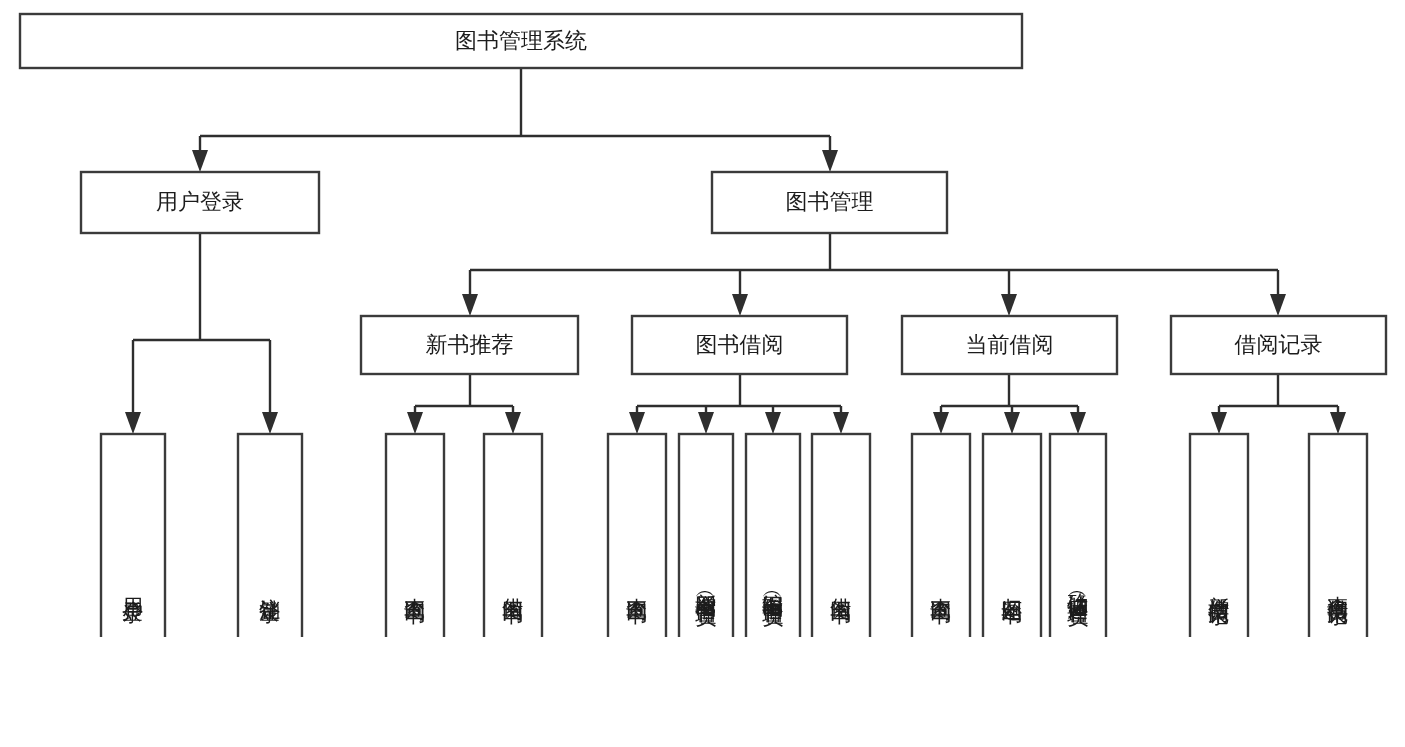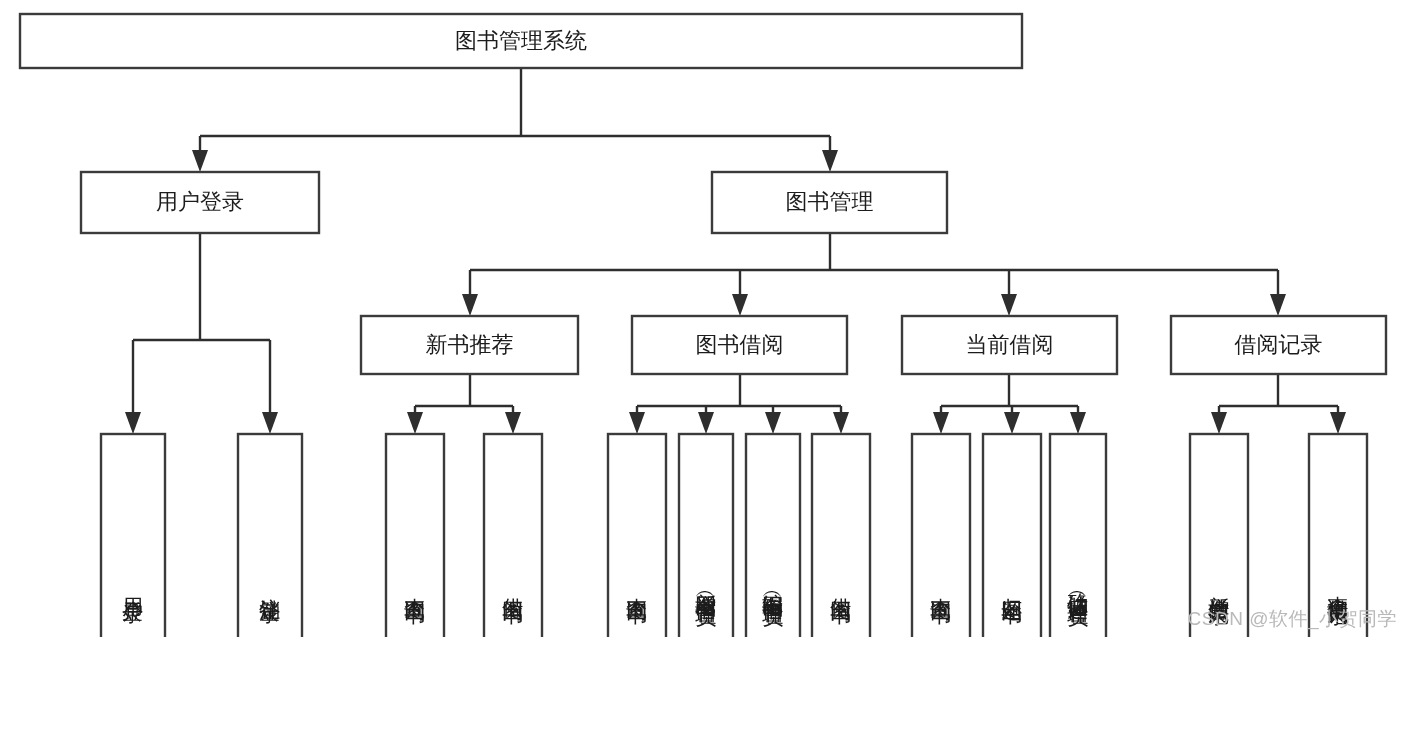--- a/index.html
+++ b/index.html
@@ -177,15 +177,14 @@
       <div class="node-label-vertical" style="left: 679px; top: 434px; width: 54px; height: 301px;">新增图书（管理员）</div>
       <div class="node-label-vertical" style="left: 746px; top: 434px; width: 54px; height: 301px;">编辑图书（管理员）</div>
       <div class="node-label-vertical" style="left: 812px; top: 434px; width: 58px; height: 301px;">借阅图书</div>
       <div class="node-label-vertical" style="left: 912px; top: 434px; width: 58px; height: 301px;">查询图书</div>
       <div class="node-label-vertical" style="left: 983px; top: 434px; width: 58px; height: 301px;">归还图书</div>
       <div class="node-label-vertical" style="left: 1050px; top: 434px; width: 56px; height: 301px;">确认归还（管理员）</div>
       <div class="node-label-vertical" style="left: 1190px; top: 434px; width: 58px; height: 301px;">新增借阅记录</div>
       <div class="node-label-vertical" style="left: 1309px; top: 434px; width: 58px; height: 301px;">查询借阅记录</div>
     </div>
 
-  <div class="watermark">CSDN @软件_小贺同学</div>
 
 </div>
 
 </body></html>

